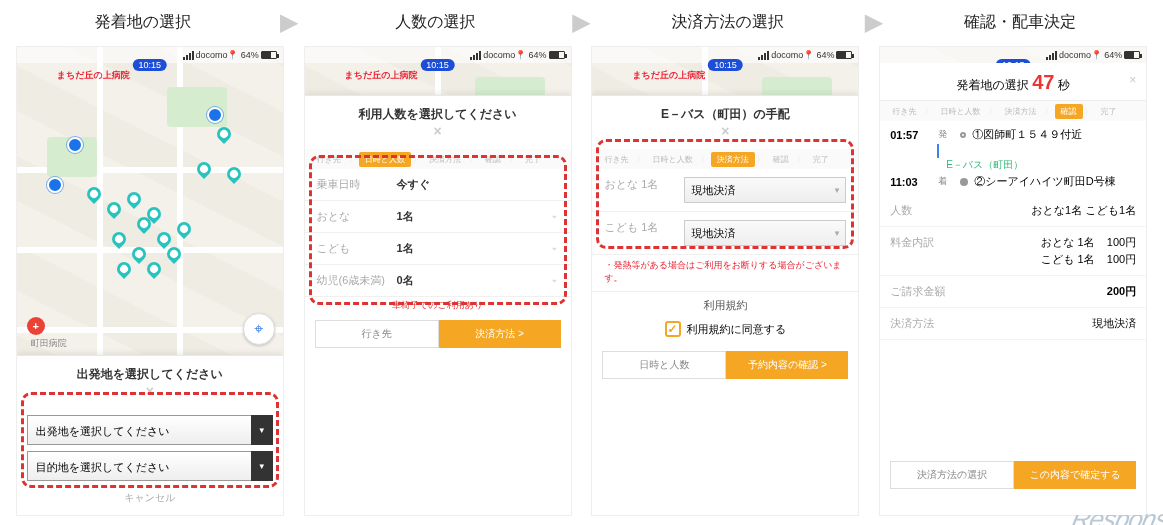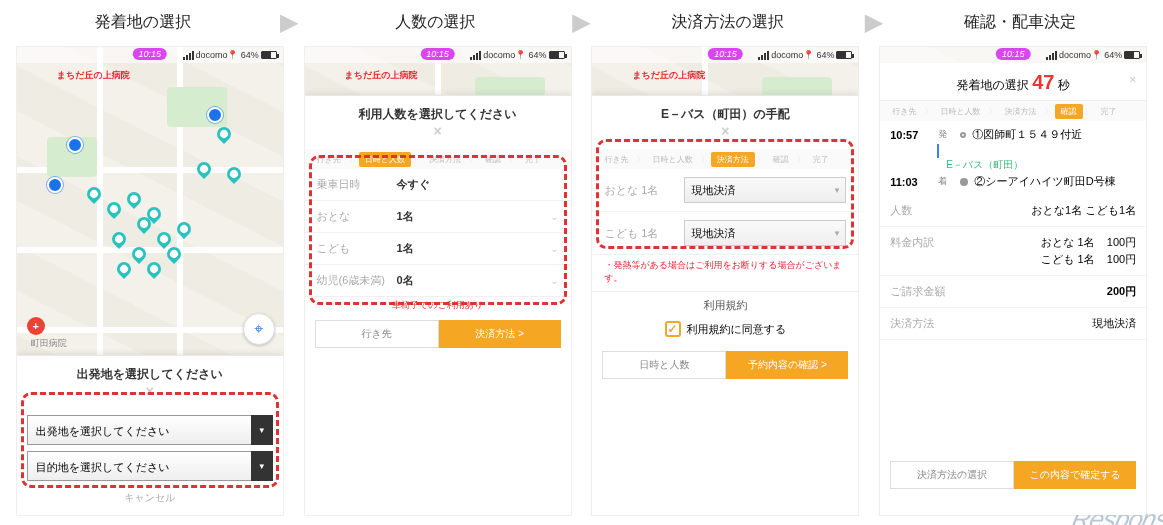--- a/index.html
+++ b/index.html
@@ -58,29 +58,28 @@
   .status-left, .status-right { display: flex; align-items: center; gap: 2px; }
   .sig { display: inline-flex; align-items: flex-end; gap: 1px; }
   .sig i { width:2px; background:#333; display:inline-block; }
   .sig i:nth-child(1){height:3px}.sig i:nth-child(2){height:5px}.sig i:nth-child(3){height:7px}.sig i:nth-child(4){height:9px}
   .batt { width:16px;height:8px;border:1px solid #333;position:relative;border-radius:1px; }
   .batt::after{content:"";position:absolute;right:-3px;top:2px;width:2px;height:4px;background:#333;}
   .batt i{display:block;height:100%;width:64%;background:#333;}
   .time-pill {
     position: absolute;
     left: 50%;
-    top: 1px;
+    top: 12px;
     transform: translateX(-50%);
-    background: #d946ef;
+    background: #1d4ed8;
     color: #fff;
     font-size: 9px;
     padding: 1px 6px;
     border-radius: 8px;
     z-index: 6;
-    font-style: italic;
   }
 
   
   .map {
     position: absolute;
     inset: 0;
     background:
       linear-gradient(0deg, rgba(255,255,255,.0), rgba(255,255,255,.0)),
       repeating-linear-gradient(27deg, #f4f1ea, #f4f1ea 40px, #efece3 40px, #efece3 80px);
   }
@@ -153,21 +152,21 @@
   
   .stepper{
     display:flex;font-size:8px;color:#bbb;background:#fafafa;align-items:center;height:20px;
     padding:0 6px;gap:2px;
   }
   .stepper .step{padding:2px 6px;position:relative;}
   .stepper .step.active{background:#f5a623;color:#fff;border-radius:2px;}
   .stepper .chev{color:#ddd;font-size:8px;}
 
   .form-row{
-    display:flex;align-items:center;padding:8px 12px;border-bottom:1px solid #f0f0f0;font-size:11px;
+    display:flex;align-items:flex-start;padding:8px 12px;border-bottom:1px solid #f0f0f0;font-size:11px;
   }
   .form-row .flabel{flex:0 0 80px;color:#aaa;}
   .form-row .fval{flex:1;color:#333;}
   .form-row .chev-d{color:#ccc;font-size:10px;}
   .inline-note{font-size:9px;color:#e23;padding:4px 12px 2px;}
   .wheel-note{font-size:9px;color:#e33;text-align:center;padding:2px;}
 
   .sel-box{
     flex:1;height:26px;background:linear-gradient(#fafafa,#eee);border:1px solid #ccc;
     display:flex;align-items:center;justify-content:space-between;padding:0 6px;font-size:11px;
@@ -489,21 +488,21 @@
         <span class="step">日時と人数</span>
           <span class="chev">〉</span>
         <span class="step">決済方法</span>
           <span class="chev">〉</span>
         <span class="step active">確認</span>
           <span class="chev">〉</span>
         <span class="step">完了</span>
       </div>
       <div class="itin">
         <div class="itin-row">
-          <span class="t">10:57</span>
+          <span class="t">01:57</span>
           <span class="lab">発</span>
           <span class="dot o"></span>
           <span>①図師町１５４９付近</span>
         </div>
         <div class="vline"></div>
         <div class="svc">E－バス（町田）</div>
         <div class="itin-row">
           <span class="t">11:03</span>
           <span class="lab">着</span>
           <span class="dot"></span>

